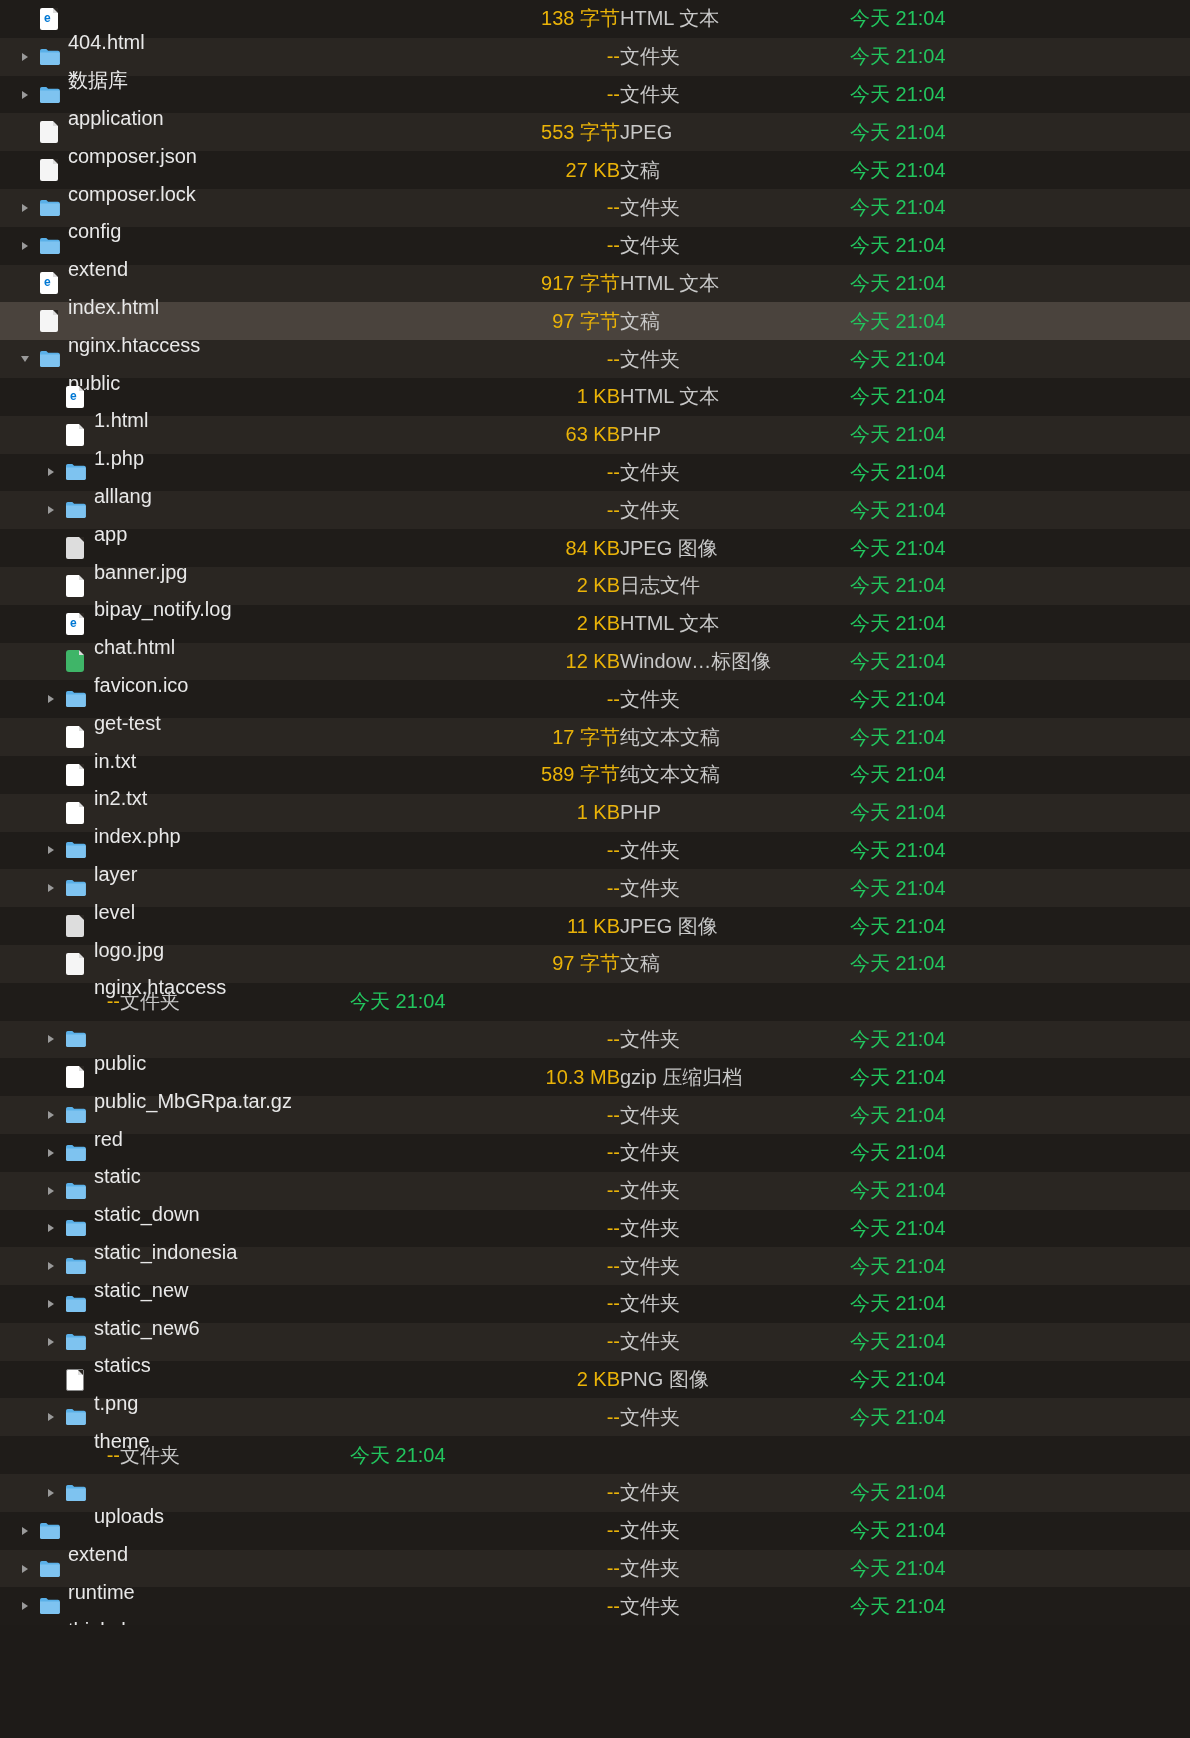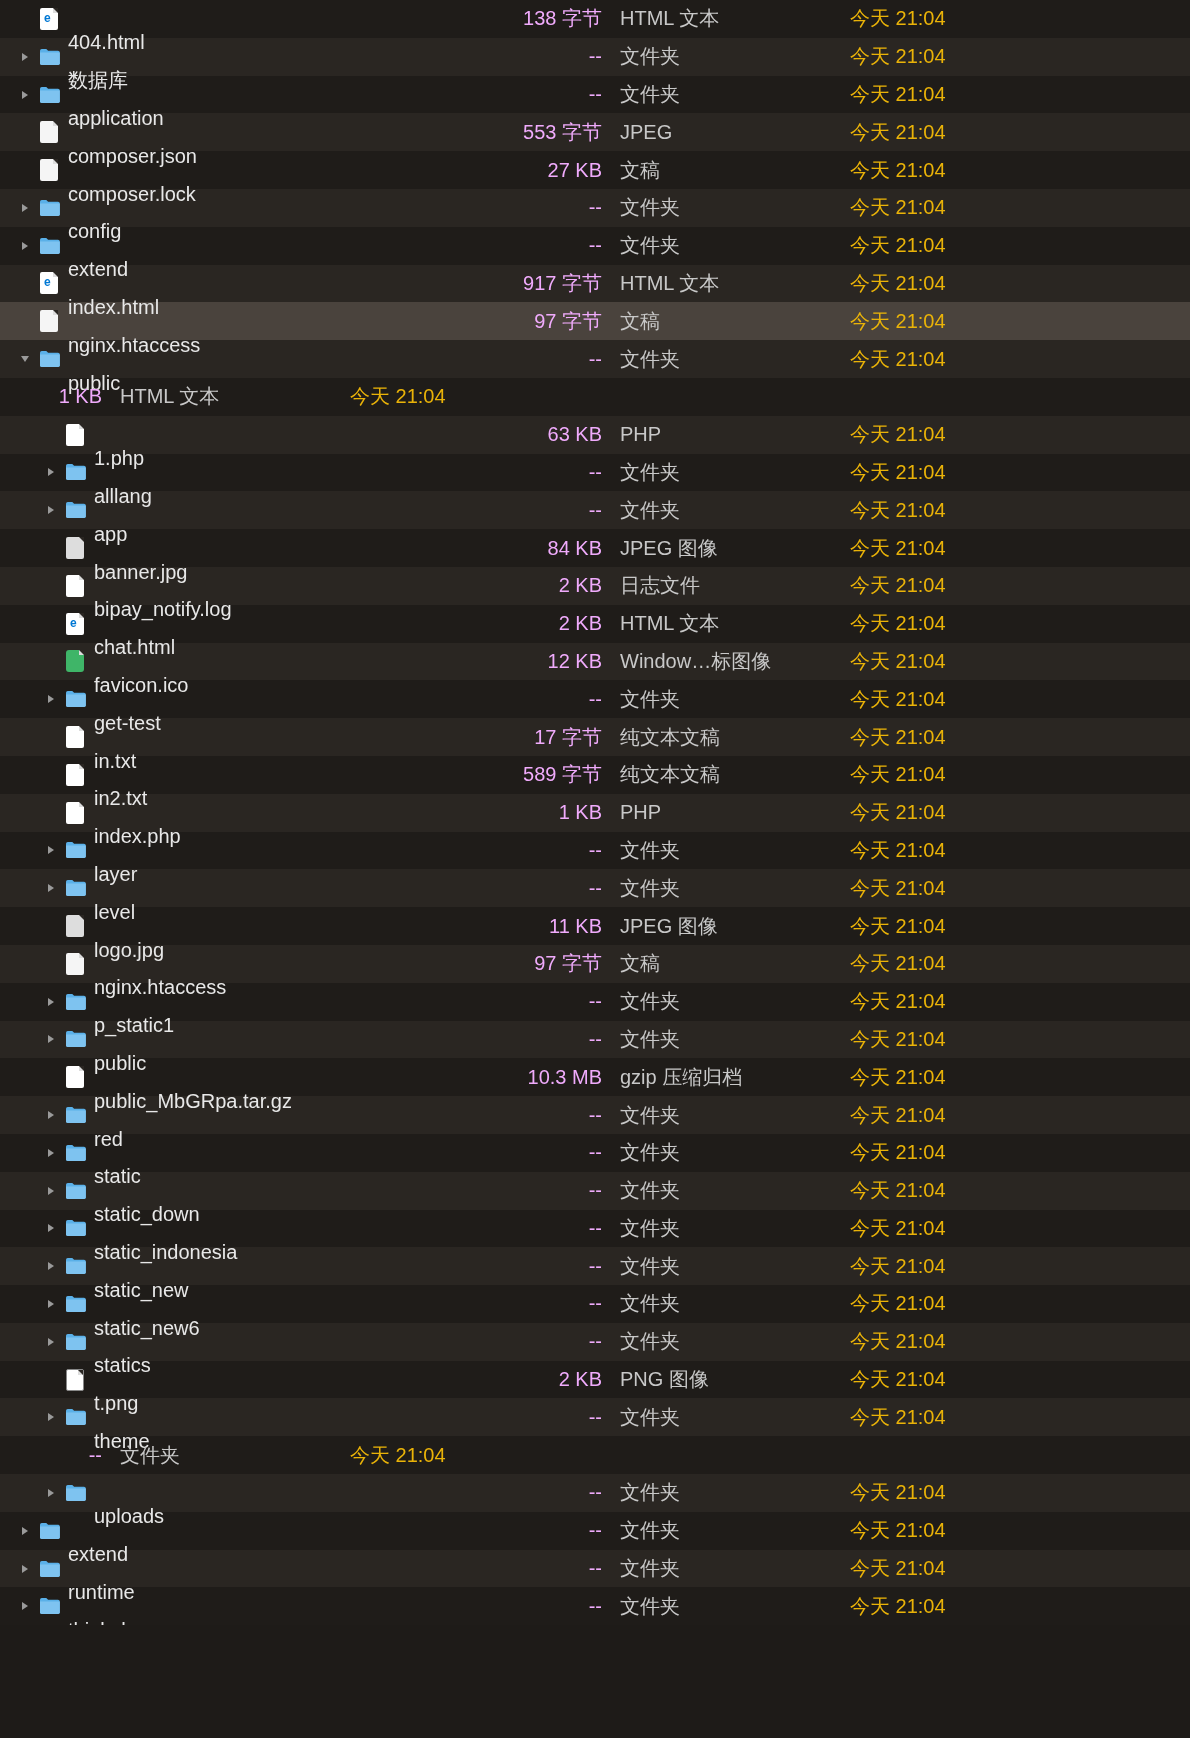--- a/index.html
+++ b/index.html
@@ -24,34 +24,33 @@
   .col-name {
     display: flex;
     align-items: center;
     flex: 0 0 500px;
     overflow: hidden;
     white-space: nowrap;
   }
   .col-size {
     flex: 0 0 120px;
     text-align: right;
-    color: #f0abfc;
-    padding-right: 18px;
+    color: #eab308;
     white-space: nowrap;
   }
   .col-kind {
     flex: 0 0 230px;
     color: #c8c8c8;
     white-space: nowrap;
     overflow: hidden;
     text-overflow: ellipsis;
   }
   .col-date {
     flex: 1;
-    color: #eab308;
+    color: #22c55e;
     white-space: nowrap;
   }
   .indent { display: inline-block; }
   .disclosure {
     width: 14px;
     height: 14px;
     margin-right: 6px;
     flex-shrink: 0;
     display: inline-flex;
     align-items: center;
@@ -263,20 +262,28 @@
             <path d="M2 5 L24 5 L24 17 Q24 19 22 19 L4 19 Q2 19 2 17 Z" fill="#7ec3f0"></path>
           </svg>
         </span>
         <span class="name-text">public</span>
       </div>
       <div class="col-size">--</div>
       <div class="col-kind">文件夹</div>
       <div class="col-date">今天 21:04</div>
     </div>
     <div class="row even">
+      <div class="col-name">
+        <span class="indent" style="width:44px"></span>
+        <span class="disclosure"></span>
+        <span class="icon">
+          <span class="file-icon html-icon"></span>
+        </span>
+        <span class="name-text">1.html</span>
+      </div>
       <div class="col-size">1 KB</div>
       <div class="col-kind">HTML 文本</div>
       <div class="col-date">今天 21:04</div>
     </div>
     <div class="row odd">
       <div class="col-name">
         <span class="indent" style="width:44px"></span>
         <span class="disclosure"></span>
         <span class="icon">
           <span class="file-icon php-icon"></span>
@@ -498,35 +505,20 @@
         <span class="icon">
           <span class="file-icon htaccess-icon"></span>
         </span>
         <span class="name-text">nginx.htaccess</span>
       </div>
       <div class="col-size">97 字节</div>
       <div class="col-kind">文稿</div>
       <div class="col-date">今天 21:04</div>
     </div>
     <div class="row even">
-      <div class="col-name">
-        <span class="indent" style="width:44px"></span>
-        <span class="disclosure">
-          <svg viewBox="0 0 10 10">
-            <path d="M2 1 L8 5 L2 9 Z"></path>
-          </svg>
-        </span>
-        <span class="icon folder-icon">
-          <svg viewBox="0 0 24 20">
-            <path d="M2 3 Q2 1 4 1 L9 1 L11 3 L22 3 Q24 3 24 5 L24 17 Q24 19 22 19 L4 19 Q2 19 2 17 Z" fill="#5ab0e8"></path>
-            <path d="M2 5 L24 5 L24 17 Q24 19 22 19 L4 19 Q2 19 2 17 Z" fill="#7ec3f0"></path>
-          </svg>
-        </span>
-        <span class="name-text">p_static1</span>
-      </div>
       <div class="col-size">--</div>
       <div class="col-kind">文件夹</div>
       <div class="col-date">今天 21:04</div>
     </div>
     <div class="row odd">
       <div class="col-name">
         <span class="indent" style="width:44px"></span>
         <span class="disclosure">
           <svg viewBox="0 0 10 10">
             <path d="M2 1 L8 5 L2 9 Z"></path>

